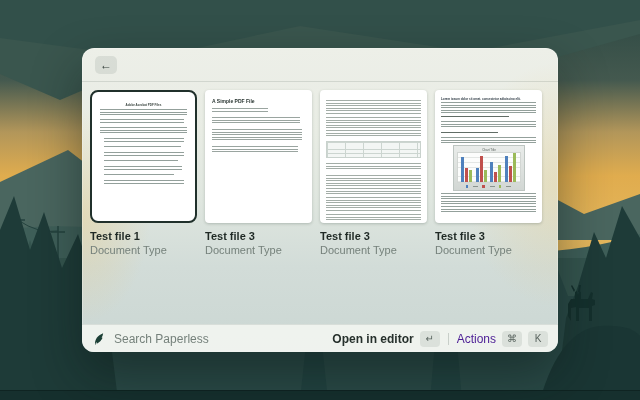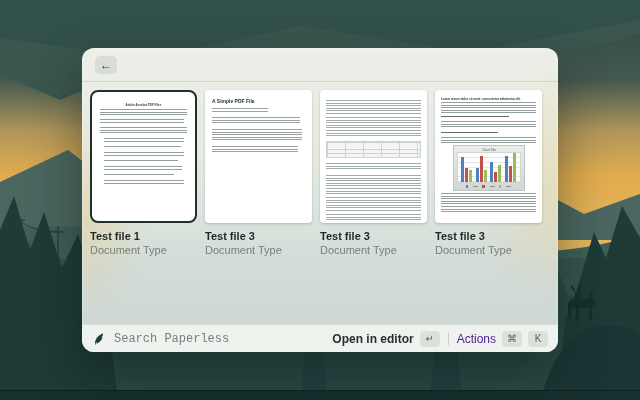--- a/index.html
+++ b/index.html
@@ -83,21 +83,21 @@
   .mc-legend{display:flex;justify-content:center;align-items:center;gap:4px;margin-top:2px;height:3px;}
   .chip{width:2.5px;height:2.5px;}
   .chip-dash{width:5px;height:1px;background:#8a938e;margin-left:1px;}
 
   
   .footer{
     position:absolute;left:0;right:0;bottom:0;height:27px;
     display:flex;align-items:center;gap:8px;padding:0 10px;
     background:rgba(241,244,240,.93);border-top:1px solid rgba(22,42,36,.10);
   }
-  .app{display:flex;align-items:flex-end;gap:8px;font-family:Liberation Mono, monospace;}
+  .app{display:flex;align-items:flex-end;gap:8px;}
   .app-label{font-size:12px;color:#75817b;}
   .spacer{flex:1;}
   .faction{display:flex;align-items:center;gap:6px;cursor:default;}
   .primary-label{font-size:12px;font-weight:700;color:#26302c;text-align:right;}
   .actions-label{font-size:12px;color:#4c1d95;}
   .key{
     min-width:12px;height:16px;padding:0 4px;border-radius:4px;
     background:rgba(22,42,36,.09);color:#59645f;font-size:10px;
     display:flex;align-items:center;justify-content:center;
   }

